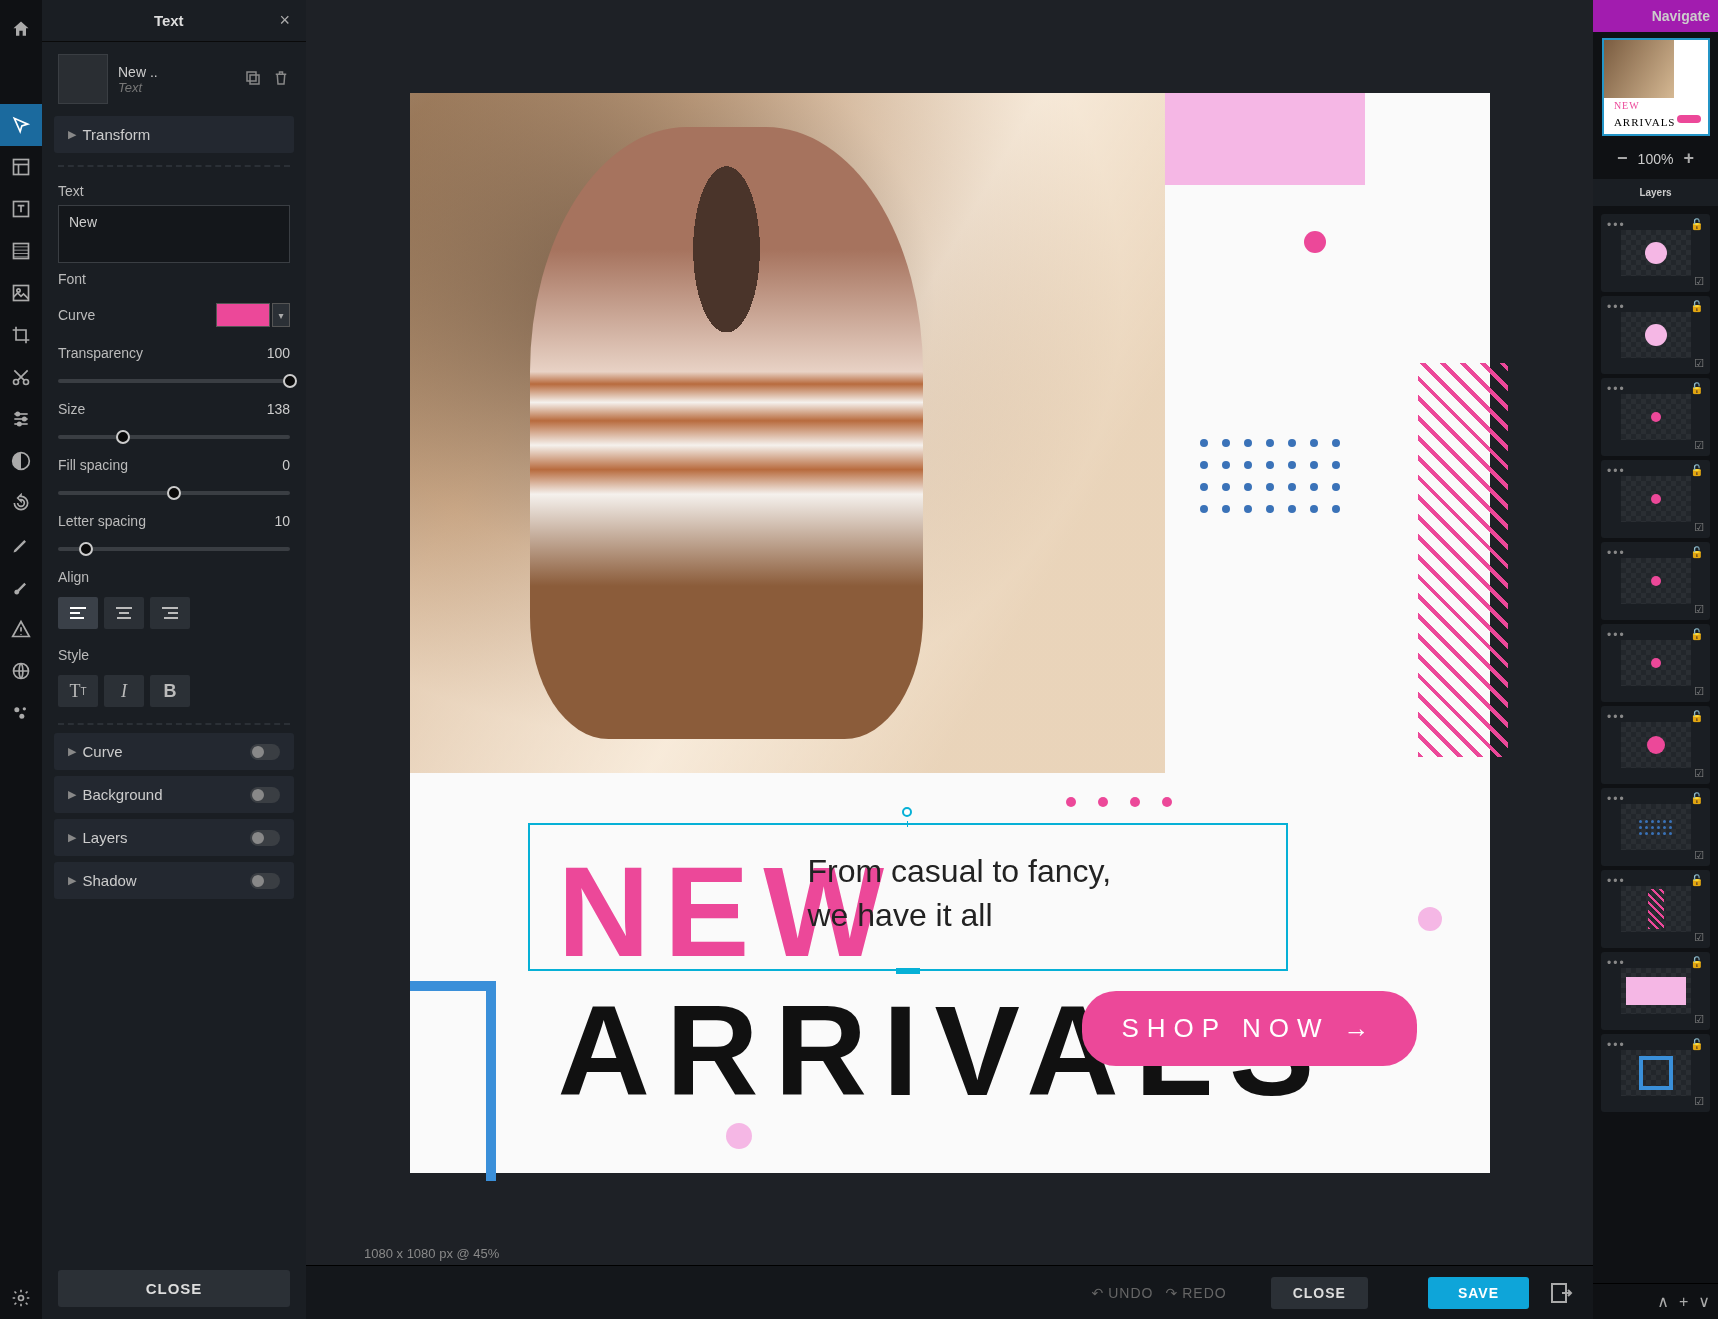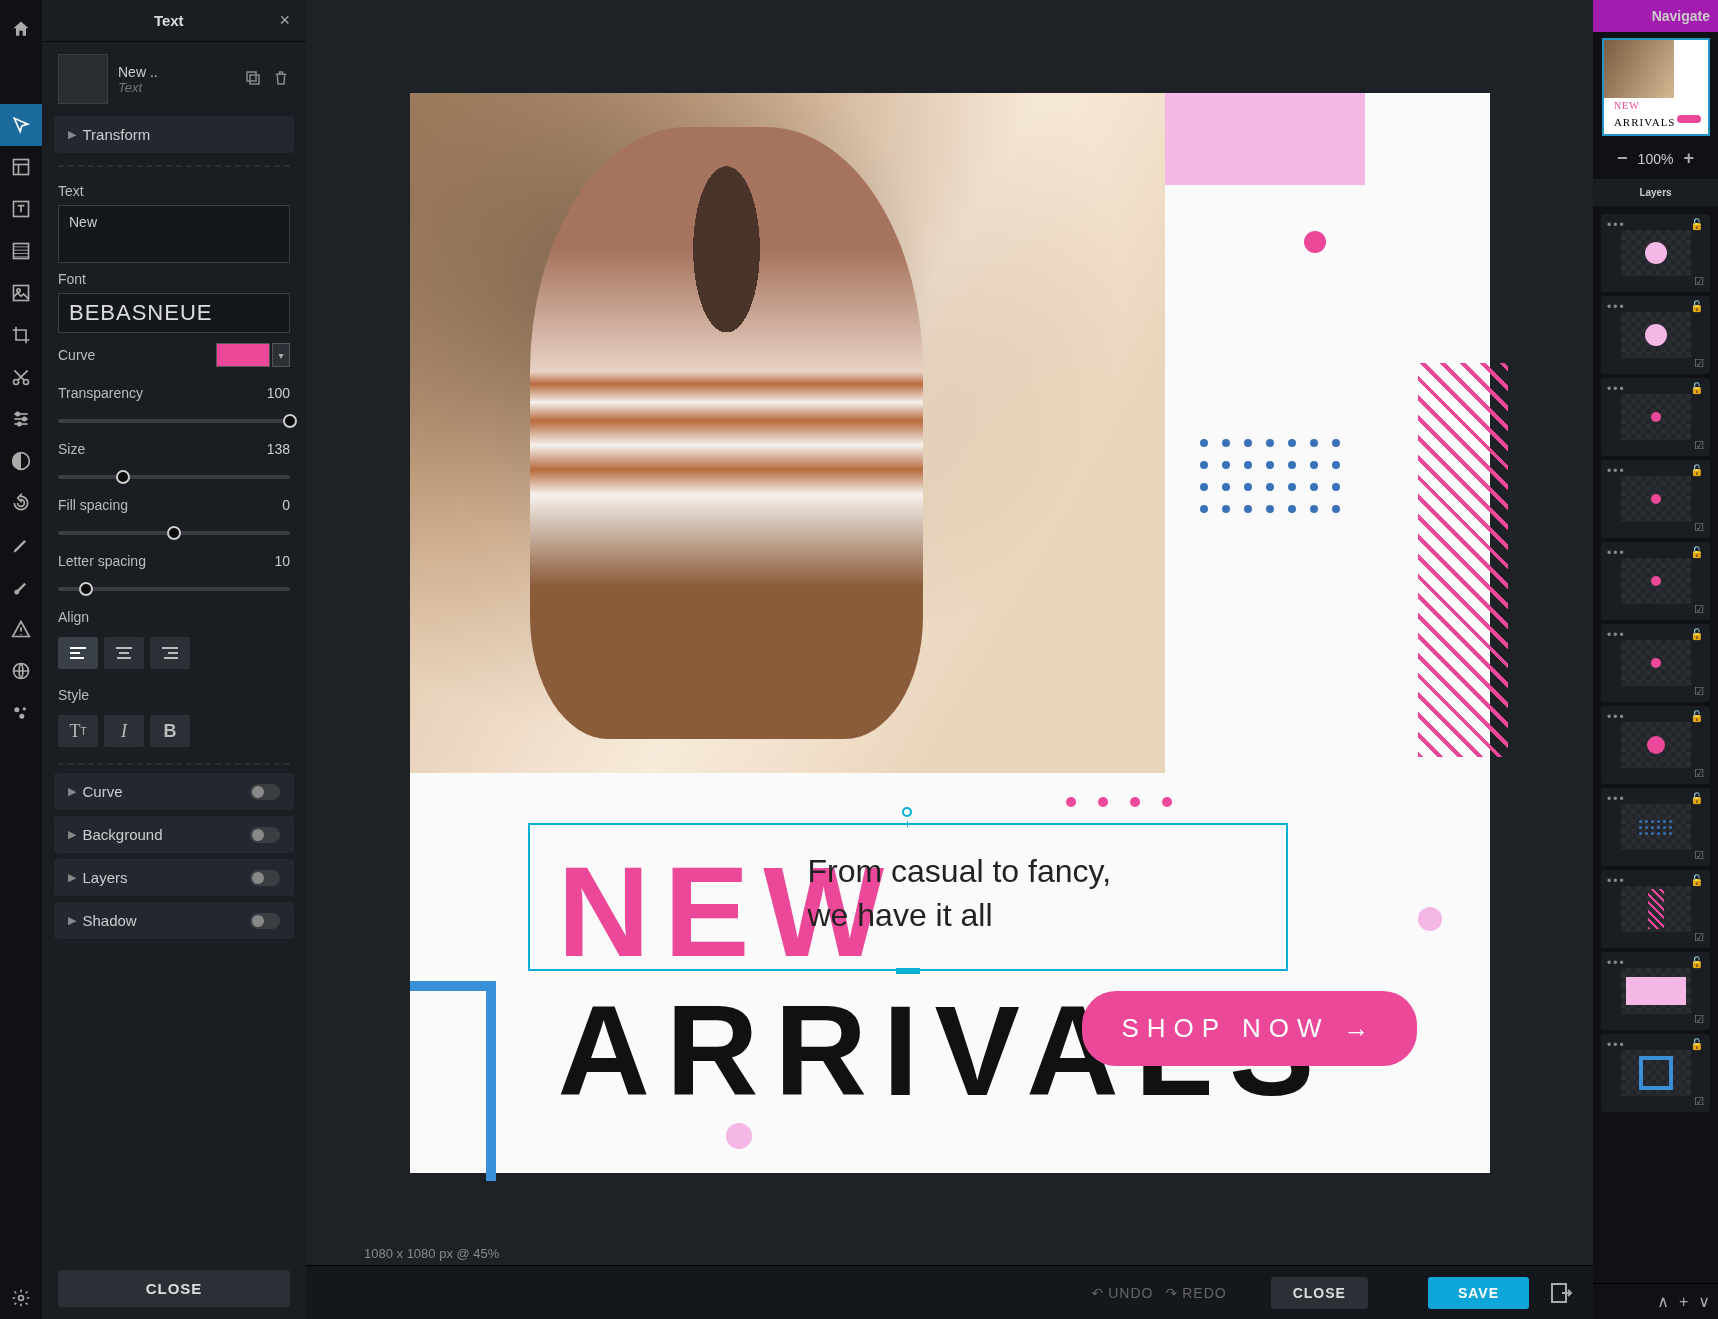--- a/index.html
+++ b/index.html
@@ -247,21 +247,20 @@
     <div class="dashed-sep"></div>
 
     <div class="prop-label">
         <span>Text</span>
       </div>
     <textarea class="textarea" style="">New</textarea>
 
     <div class="prop-label">
         <span>Font</span>
       </div>
-    <div class="font-input">BEBASNEUE</div>
 
     <div class="fill-row">
       <span class="label">Curve</span>
       <div class="color-swatch"></div>
       <div class="color-dd">▾</div>
     </div>
 
     <div class="prop-label">
         <span>Transparency</span>
         <span class="val">100</span>

